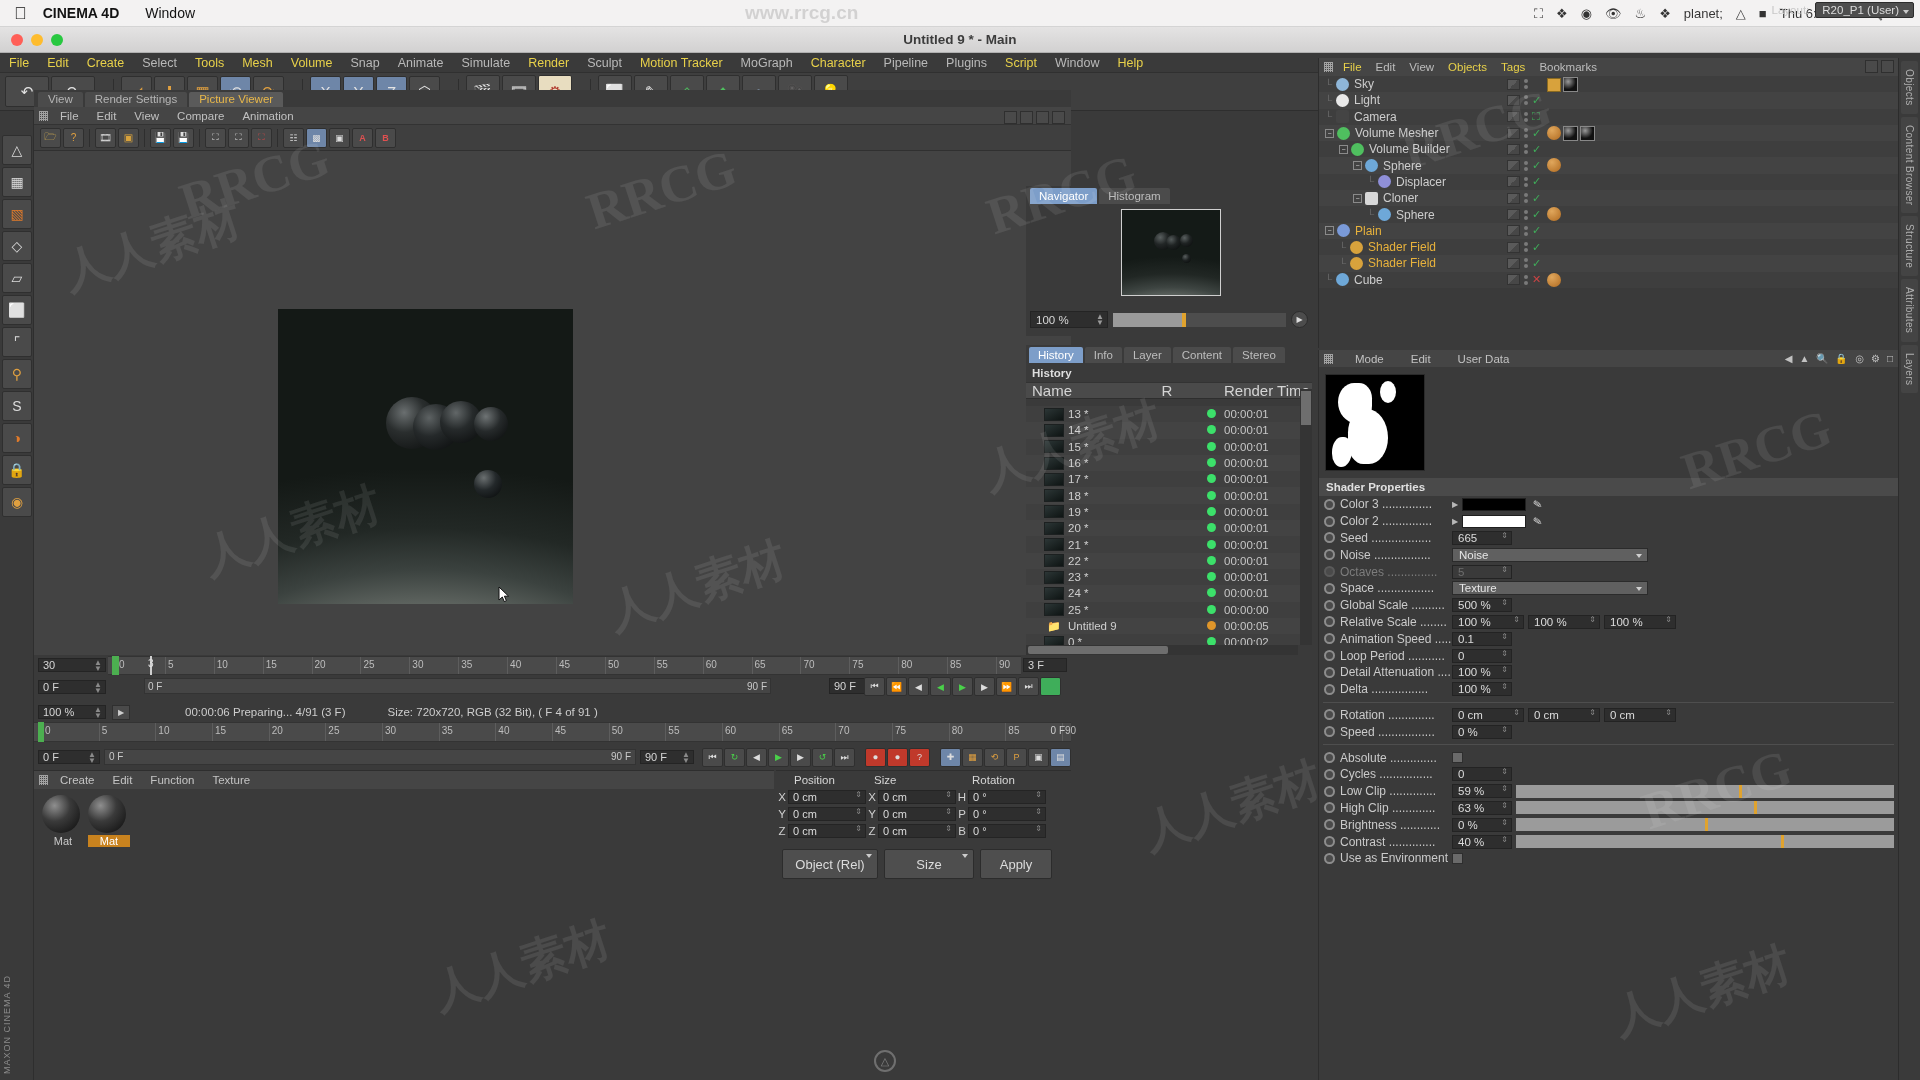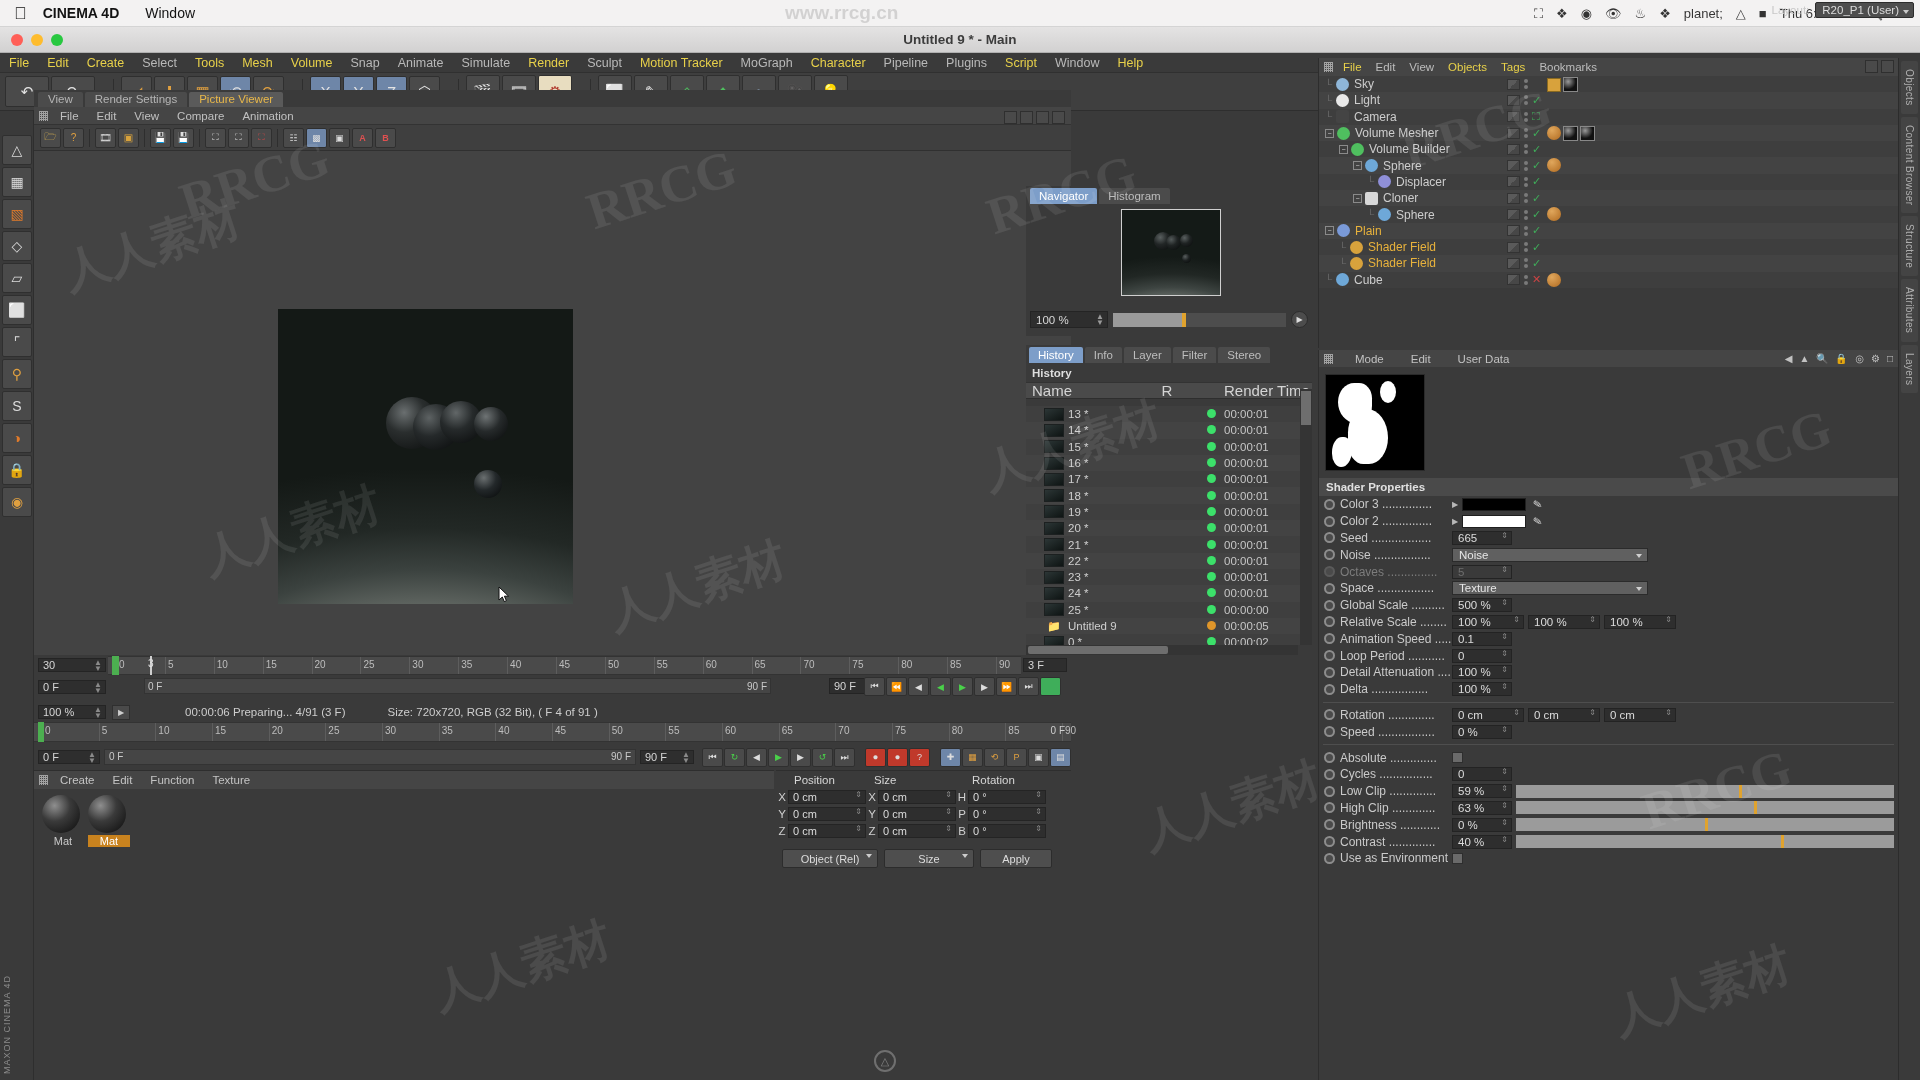--- a/index.html
+++ b/index.html
@@ -236,21 +236,21 @@
   .matname { font-size:11px; color:#c9c9c9; margin-top:2px; }
   .matname.sel { background:#c8821e; color:#fff; }
 
   
   .coords { position:absolute; left:776px; top:770px; width:295px; bottom:0; background:#3a3a3a; border-top:1px solid #2e2e2e;}
   .coordhead { display:flex; font-size:11.5px; color:#d6d6d6; padding:3px 0 2px 0;}
   .crow { display:flex; align-items:center; height:17px; font-size:11.5px; color:#cacaca; }
   .cax { width:12px; text-align:center; color:#d0d0d0; }
   .cfield { height:14px; background:#2e2e2e; border:1px solid #242424; font-size:11px; color:#dcdcdc;
             display:flex; align-items:center; padding-left:4px; position:relative; }
-  .cbtn { height:19px; background:#4e4e4e; border:1px solid #2c2c2c; font-size:11px; color:#dcdcdc;
+  .cbtn { height:30px; background:#4e4e4e; border:1px solid #2c2c2c; font-size:13px; color:#dcdcdc;
           display:flex; align-items:center; justify-content:center; border-radius:2px; position:relative;}
 
   
   .rightrail { position:absolute; right:0; top:58px; width:22px; bottom:0; background:#3a3a3a; border-left:1px solid #2c2c2c;}
   .rtab { writing-mode:vertical-rl; font-size:10px; color:#b0b0b0; padding:8px 3px; background:#444;
           margin:3px 2px; border-radius:2px; letter-spacing:.4px; }
 
   
   .wm { position:absolute; color:rgba(255,255,255,0.085); font-weight:bold; pointer-events:none;
         user-select:none; white-space:nowrap; }
@@ -277,21 +277,21 @@
       <span>♨</span>
       <span>❖</span>
       <span>	planet;</span>
       <span>△</span>
       <span>■</span>
       <span>Thu 6:09 PM</span>
       <span>🔍</span>
       <span>☰</span>
     </div>
   </div>
-  <div class="wm top" style="left:785px; top:2px;">www.rrcg.cn</div>
+  <div class="wm top" style="left:745px; top:2px;">www.rrcg.cn</div>
 
   <div class="winbar">
     <div class="traffic">
       <i class="t-red"></i>
       <i class="t-yel"></i>
       <i class="t-grn"></i>
     </div>
     <div class="wtitle">Untitled 9 * - Main</div>
   </div>
 
@@ -453,21 +453,21 @@
       </div>
       <div class="circbtn">▶</div>
     </div>
   </div>
 
   <div class="histpanel">
     <div class="histtabs" id="histtabs">
         <div class="htab active">History</div>
         <div class="htab">Info</div>
         <div class="htab">Layer</div>
-        <div class="htab">Filter</div>
+        <div class="htab">Content</div>
         <div class="htab">Stereo</div>
       </div>
     <div class="histlabel">History</div>
     <div class="histhead">
       <div class="c-name">Name</div>
       <div class="c-r">R</div>
       <div class="c-rt">Render Time</div>
     </div>
     <div class="histbody" id="histbody">
         <div class="hrow">

